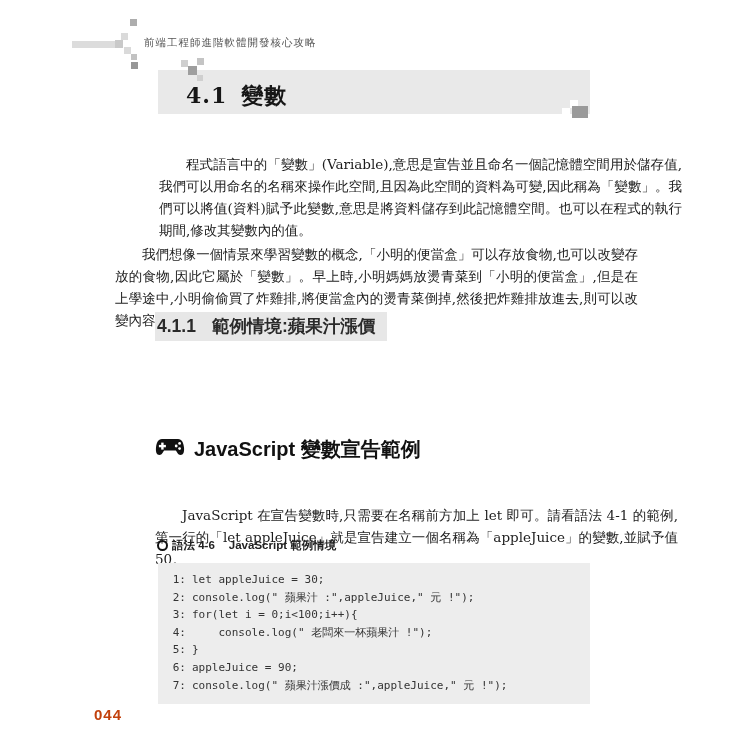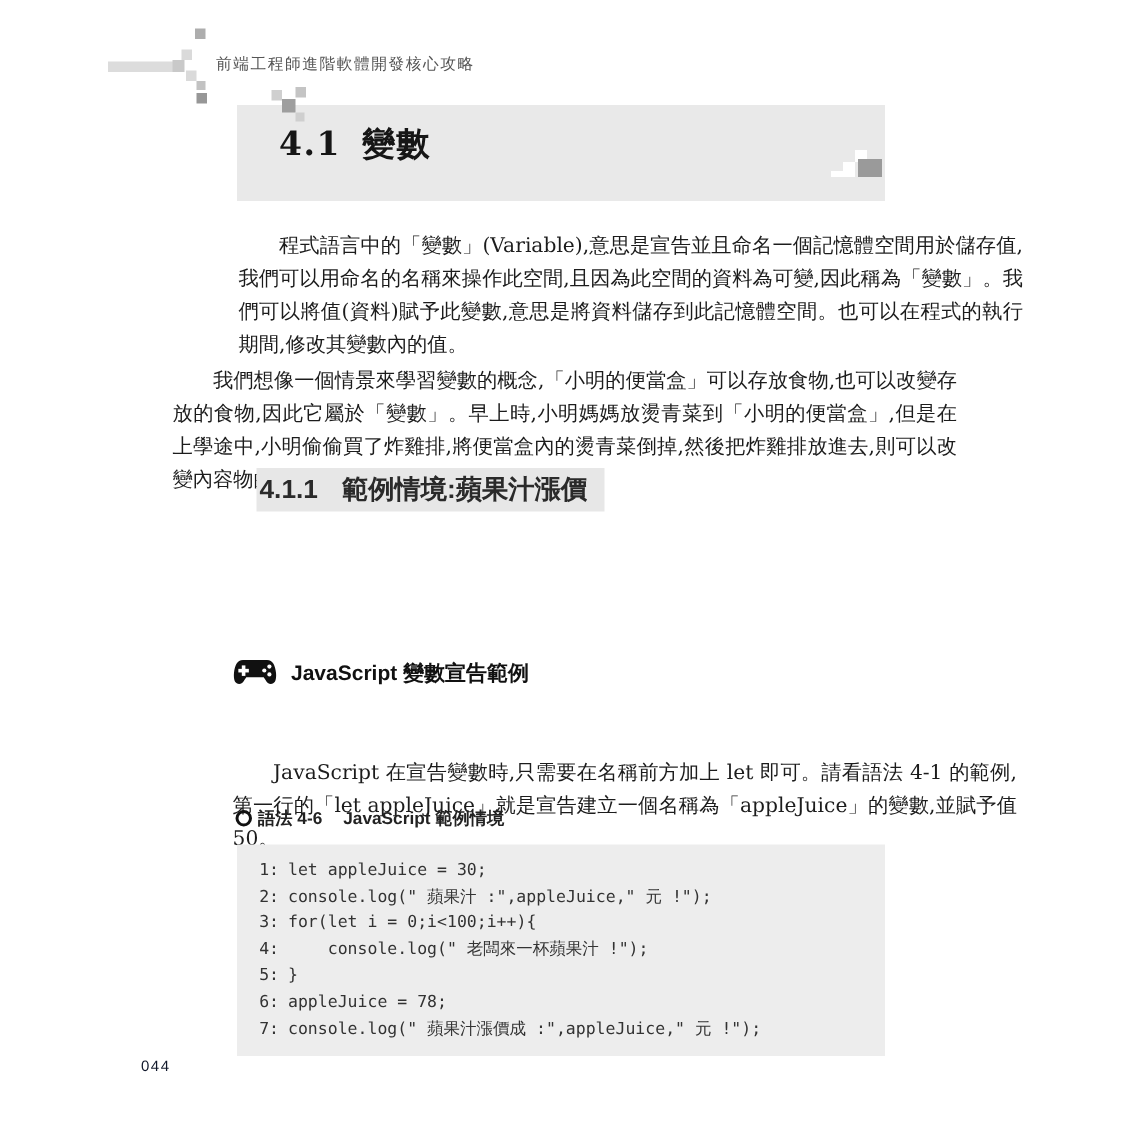--- a/index.html
+++ b/index.html
@@ -14,21 +14,21 @@
   .px{position:absolute;}
   
   .head-bar{left:72px;top:41px;width:44px;height:7px;background:#dcdcdc;}
   .head-title{
     position:absolute;left:144px;top:36px;
     font-size:10.5px;letter-spacing:1px;color:#555;
     font-family:Liberation Serif, serif;
   }
   
   .banner{
-    position:absolute;left:158px;top:70px;width:432px;height:64px;
+    position:absolute;left:158px;top:70px;width:432px;height:44px;
     background:#e9e9e9;
     text-align:center;
   }
   .banner-text{
     position:absolute;left:28px;top:11px;
     font-family:"Liberation Sans", sans-serif;
     font-weight:bold;font-size:22px;color:#161616;
     letter-spacing:1px;
   }
   .banner-num{margin-right:14px;font-family:"DejaVu Serif", serif;}
@@ -37,32 +37,32 @@
     position:absolute;left:115px;width:523px;
     font-size:13.5px;line-height:22px;
     text-align:justify;text-indent:2em;color:#1c1c1c;
   }
   .p1{top:139px;margin-left:44px;}
   .p2{top:229px;}
   .p3{top:347px;}
   .p4{top:490px;margin-left:40px;}
   
   .h411{
-    position:absolute;left:171px;top:312px;
+    position:absolute;left:155px;top:312px;
     font-family:"Liberation Sans", sans-serif;
     font-weight:bold;font-size:17.5px;color:#2a2a2a;
     background:#e7e7e7;padding:2px 12px 3px 2px;
   }
   .h411 .num{margin-right:16px;}
   
   .example-head{
     position:absolute;left:155px;top:438px;height:22px;
     display:flex;align-items:center;
     font-family:"Liberation Sans", sans-serif;
-    font-weight:bold;font-size:14px;color:#111;
+    font-weight:bold;font-size:20px;color:#111;
   }
   .pad-icon{margin-right:9px;display:block;}
   
   .code-caption{
     position:absolute;left:157px;top:538px;height:14px;
     display:flex;align-items:center;
     font-family:"Liberation Sans", sans-serif;
     font-weight:bold;font-size:11.5px;color:#222;
   }
   .ring-icon{
@@ -80,21 +80,21 @@
   }
   .code-line{
     display:flex;line-height:17.6px;white-space:pre;
   }
   .code-line .ln{width:28px;text-align:right;flex:0 0 auto;}
   .code-line .ct{margin-left:6px;}
   
   .folio{
     position:absolute;left:94px;top:706px;
     font-family:"Liberation Sans", sans-serif;
-    font-size:10px;color:#0f172a;letter-spacing:1px;
+    font-size:15px;color:#c2410c;letter-spacing:1px;font-weight:bold;
   }
 </style>
 </head>
 <body>
 
 <div class="page">
 
   <div>
     <div class="px head-bar"></div>
     <div class="px" style="left:130px;top:19px;width:7px;height:7px;background:#adadad;"></div>
@@ -155,19 +155,19 @@
     <span class="cap-label">語法 4-6</span>
     <span>JavaScript 範例情境</span>
   </div>
 
   <div class="code-block">
     <div class="code-line"><span class="ln">1:</span><span class="ct">let appleJuice = 30;</span></div>
     <div class="code-line"><span class="ln">2:</span><span class="ct">console.log(" 蘋果汁 :",appleJuice," 元 !");</span></div>
     <div class="code-line"><span class="ln">3:</span><span class="ct">for(let i = 0;i&lt;100;i++){</span></div>
     <div class="code-line"><span class="ln">4:</span><span class="ct">    console.log(" 老闆來一杯蘋果汁 !");</span></div>
     <div class="code-line"><span class="ln">5:</span><span class="ct">}</span></div>
-    <div class="code-line"><span class="ln">6:</span><span class="ct">appleJuice = 78;</span></div>
+    <div class="code-line"><span class="ln">6:</span><span class="ct">appleJuice = 90;</span></div>
     <div class="code-line"><span class="ln">7:</span><span class="ct">console.log(" 蘋果汁漲價成 :",appleJuice," 元 !");</span></div>
   </div>
 
   <div class="folio">044</div>
 
 </div>
 
 </body></html>

